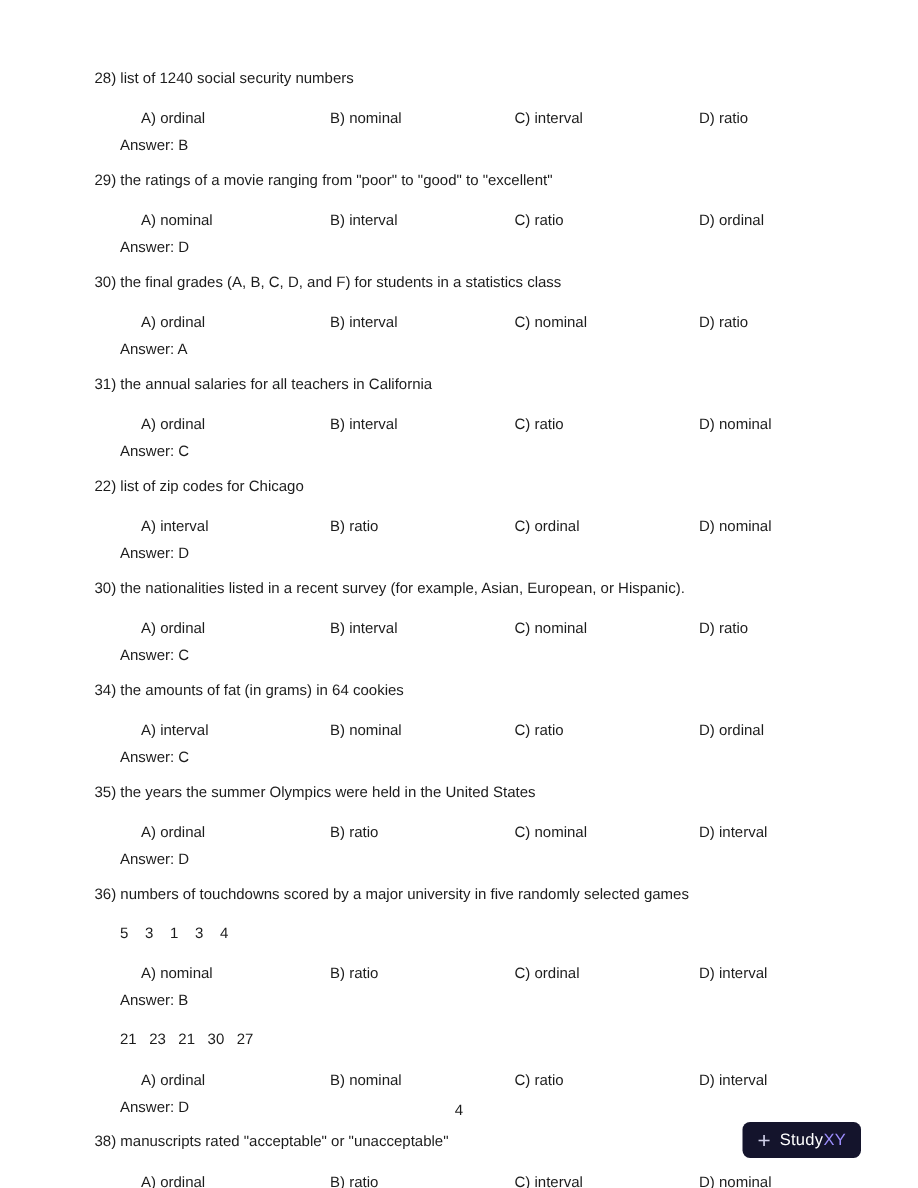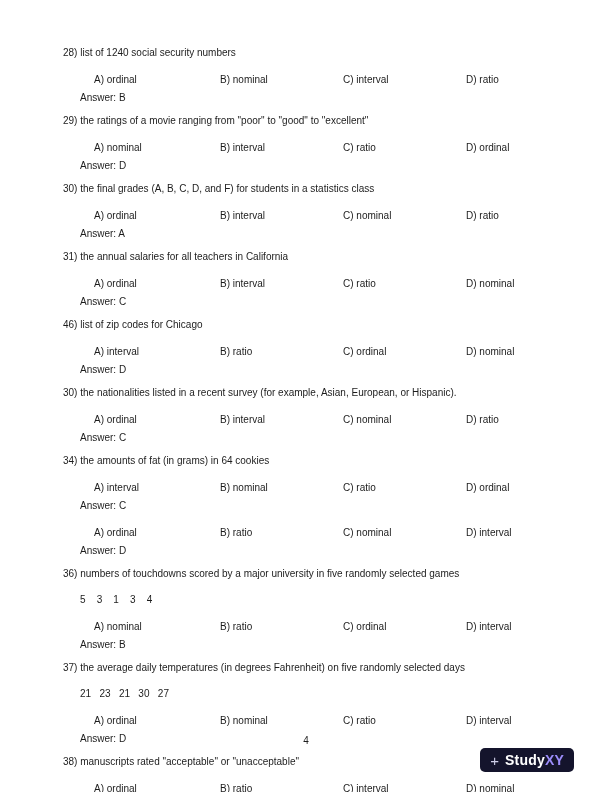--- a/index.html
+++ b/index.html
@@ -65,22 +65,22 @@
     gap: 6px;
     cursor: pointer;
   }
   .logo .plus {
     color: #cfcfe8;
     font-size: 15px;
     font-weight: 400;
     line-height: 13px;
   }
   .logo .brand {
-    font-size: 14px;
-    font-weight: bold;
+    font-size: 11px;
+    font-weight: normal;
     line-height: 14px;
     letter-spacing: 0.2px;
   }
   .logo .study { color: #ffffff; }
   .logo .xy { color: #9b8cfa; }
 </style>
 </head>
 <body>
 
 <div class="page">
@@ -120,21 +120,21 @@
         <div class="q-text">31) the annual salaries for all teachers in California</div>
         <div class="q-options">
           <span class="q-opt">A) ordinal</span>
           <span class="q-opt">B) interval</span>
           <span class="q-opt">C) ratio</span>
           <span class="q-opt">D) nominal</span>
         </div>
         <div class="q-answer">Answer: C</div>
       </div>
       <div class="question">
-        <div class="q-text">46) list of zip codes for Chicago</div>
+        <div class="q-text">22) list of zip codes for Chicago</div>
         <div class="q-options">
           <span class="q-opt">A) interval</span>
           <span class="q-opt">B) ratio</span>
           <span class="q-opt">C) ordinal</span>
           <span class="q-opt">D) nominal</span>
         </div>
         <div class="q-answer">Answer: D</div>
       </div>
       <div class="question">
         <div class="q-text">30) the nationalities listed in a recent survey (for example, Asian, European, or Hispanic).</div>
@@ -150,41 +150,41 @@
         <div class="q-text">34) the amounts of fat (in grams) in 64 cookies</div>
         <div class="q-options">
           <span class="q-opt">A) interval</span>
           <span class="q-opt">B) nominal</span>
           <span class="q-opt">C) ratio</span>
           <span class="q-opt">D) ordinal</span>
         </div>
         <div class="q-answer">Answer: C</div>
       </div>
       <div class="question">
+        <div class="q-text">35) the years the summer Olympics were held in the United States</div>
         <div class="q-options">
           <span class="q-opt">A) ordinal</span>
           <span class="q-opt">B) ratio</span>
           <span class="q-opt">C) nominal</span>
           <span class="q-opt">D) interval</span>
         </div>
         <div class="q-answer">Answer: D</div>
       </div>
       <div class="question">
         <div class="q-text">36) numbers of touchdowns scored by a major university in five randomly selected games</div>
         <div class="q-data">5    3    1    3    4</div>
         <div class="q-options">
           <span class="q-opt">A) nominal</span>
           <span class="q-opt">B) ratio</span>
           <span class="q-opt">C) ordinal</span>
           <span class="q-opt">D) interval</span>
         </div>
         <div class="q-answer">Answer: B</div>
       </div>
       <div class="question">
-        <div class="q-text">37) the average daily temperatures (in degrees Fahrenheit) on five randomly selected days</div>
         <div class="q-data">21   23   21   30   27</div>
         <div class="q-options">
           <span class="q-opt">A) ordinal</span>
           <span class="q-opt">B) nominal</span>
           <span class="q-opt">C) ratio</span>
           <span class="q-opt">D) interval</span>
         </div>
         <div class="q-answer">Answer: D</div>
       </div>
       <div class="question">

